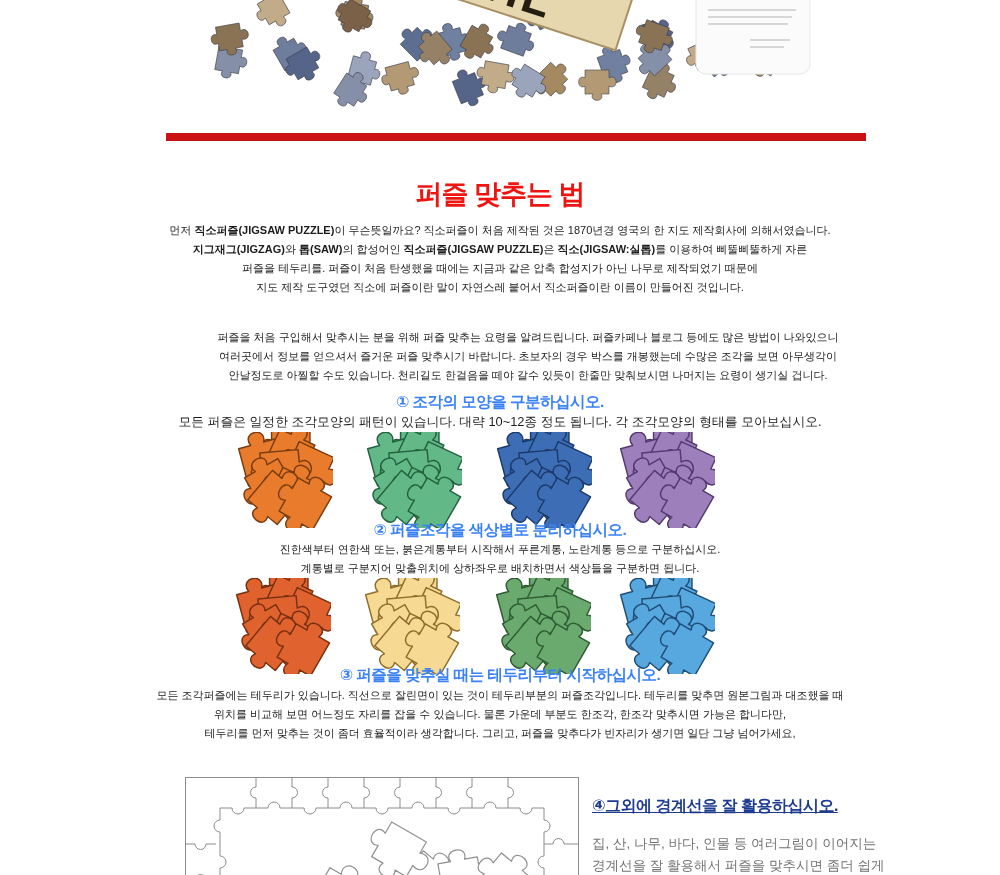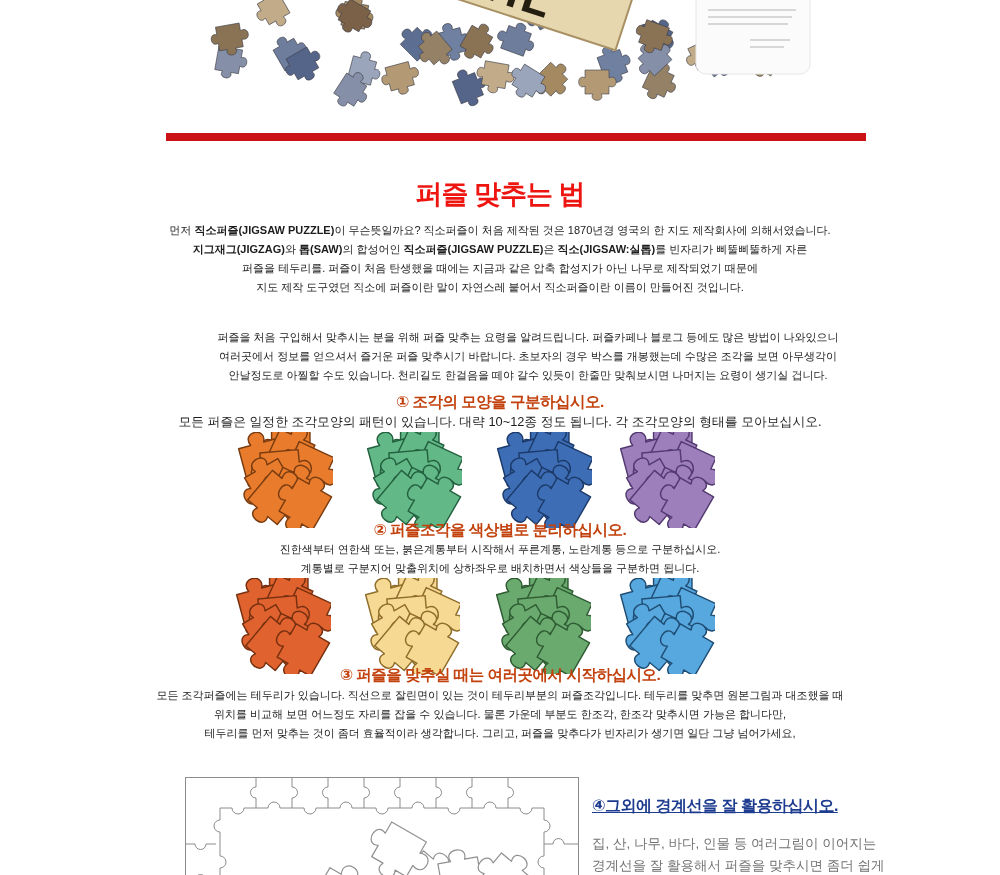--- a/index.html
+++ b/index.html
@@ -14,21 +14,21 @@
   
   #hero{left:150px;top:0;width:710px;height:112px;}
   
   #divider{left:166px;top:133px;width:700px;height:8px;}
   
   #title{top:176px;font-size:27px;font-weight:bold;letter-spacing:-1px;}
   
   .para{font-size:11px;line-height:19px;color:#1c1c1c;}
   #intro{top:221px;}
   #tips{top:328px;padding-left:28px;}
-  .sec-head{font-size:15.5px;font-weight:bold;color:#c2410c;letter-spacing:-0.5px;}
+  .sec-head{font-size:15.5px;font-weight:bold;color:#3b82f6;letter-spacing:-0.5px;}
   #s1-head{top:392px;}
   #s1-body{top:412px;font-size:12.8px;}
   #s2-head{top:520px;}
   #s2-body{top:540px;}
   #s3-head{top:665px;}
   #s3-body{top:686px;}
   .cluster{position:absolute;width:96px;height:96px;}
   .row1{top:432px;}
   .row2{top:578px;}
   .c1{left:237px;} .c2{left:366px;} .c3{left:496px;} .c4{left:619px;}
@@ -95,21 +95,21 @@
     <path d="M558,10 h88 M558,17 h84 M558,24 h80 M600,40 h40 M600,47 h34" stroke="#d7d7d7" stroke-width="2" fill="none"></path>
   </g>
 </svg>
 
 <div id="divider" class="abs" style="background:#cb1016"></div>
 
 <div id="title" class="abs center" style="color:#ee1511">퍼즐 맞추는 법</div>
 
 <div id="intro" class="abs center para">
   <div><span>먼저 </span><span class="b">직소퍼즐(JIGSAW PUZZLE)</span><span>이 무슨뜻일까요? 직소퍼즐이 처음 제작된 것은 1870년경 영국의 한 지도 제작회사에 의해서였습니다.</span></div>
-  <div><span class="b">지그재그(JIGZAG)</span><span>와 </span><span class="b">톱(SAW)</span><span>의 합성어인 </span><span class="b">직소퍼즐(JIGSAW PUZZLE)</span><span>은 </span><span class="b">직소(JIGSAW:실톱)</span><span>를 빈자리가 삐뚤삐뚤하게 자른</span></div>
+  <div><span class="b">지그재그(JIGZAG)</span><span>와 </span><span class="b">톱(SAW)</span><span>의 합성어인 </span><span class="b">직소퍼즐(JIGSAW PUZZLE)</span><span>은 </span><span class="b">직소(JIGSAW:실톱)</span><span>를 이용하여 삐뚤삐뚤하게 자른</span></div>
   <div><span>퍼즐을 테두리를. 퍼즐이 처음 탄생했을 때에는 지금과 같은 압축 합성지가 아닌 나무로 제작되었기 때문에</span></div>
   <div><span>지도 제작 도구였던 직소에 퍼즐이란 말이 자연스레 붙어서 직소퍼즐이란 이름이 만들어진 것입니다.</span></div>
 </div>
 
 <div id="tips" class="abs center para">
   <div>퍼즐을 처음 구입해서 맞추시는 분을 위해 퍼즐 맞추는 요령을 알려드립니다. 퍼즐카페나 블로그 등에도 많은 방법이 나와있으니</div>
   <div>여러곳에서 정보를 얻으셔서 즐거운 퍼즐 맞추시기 바랍니다. 초보자의 경우 박스를 개봉했는데 수많은 조각을 보면 아무생각이</div>
   <div>안날정도로 아찔할 수도 있습니다. 천리길도 한걸음을 떼야 갈수 있듯이 한줄만 맞춰보시면 나머지는 요령이 생기실 겁니다.</div>
 </div>
 
@@ -221,21 +221,21 @@
     <use href="#pp" transform="translate(60,26) rotate(25) translate(-26,-30)"></use>
     <use href="#pp" transform="translate(72,42) rotate(115) translate(-26,-30)"></use>
     <use href="#pp" transform="translate(46,46) rotate(85) translate(-26,-30)"></use>
     <use href="#pp" transform="translate(30,58) rotate(150) translate(-26,-30)"></use>
     <use href="#pp" transform="translate(60,58) rotate(-65) translate(-26,-30)"></use>
     <use href="#pp" transform="translate(44,72) rotate(40) translate(-26,-30)"></use>
     <use href="#pp" transform="translate(66,72) rotate(-150) translate(-26,-30)"></use>
   </g>
 </svg>
 
-<div id="s3-head" class="abs center sec-head">③ 퍼즐을 맞추실 때는 여러곳에서 시작하십시오.</div>
+<div id="s3-head" class="abs center sec-head">③ 퍼즐을 맞추실 때는 테두리부터 시작하십시오.</div>
 <div id="s3-body" class="abs center para">
   <div>모든 조각퍼즐에는 테두리가 있습니다. 직선으로 잘린면이 있는 것이 테두리부분의 퍼즐조각입니다. 테두리를 맞추면 원본그림과 대조했을 때</div>
   <div>위치를 비교해 보면 어느정도 자리를 잡을 수 있습니다. 물론 가운데 부분도 한조각, 한조각 맞추시면 가능은 합니다만,</div>
   <div>테두리를 먼저 맞추는 것이 좀더 효율적이라 생각합니다. 그리고, 퍼즐을 맞추다가 빈자리가 생기면 일단 그냥 넘어가세요,</div>
 </div>
 
 <div id="frame-wrap" class="abs">
   <svg width="394" height="176" viewBox="0 0 394 176">
     <g fill="none" stroke="#8c8c8c" stroke-width="1">
       <rect x="0.5" y="0.5" width="393" height="175"></rect>

